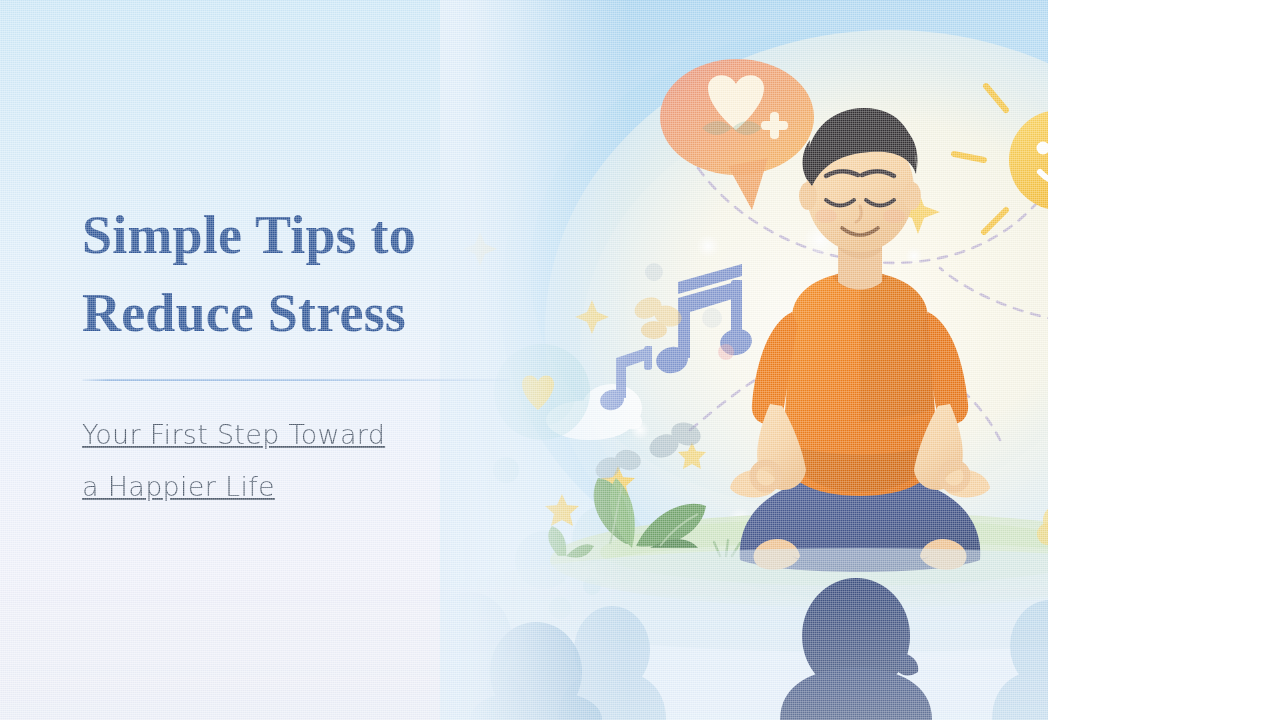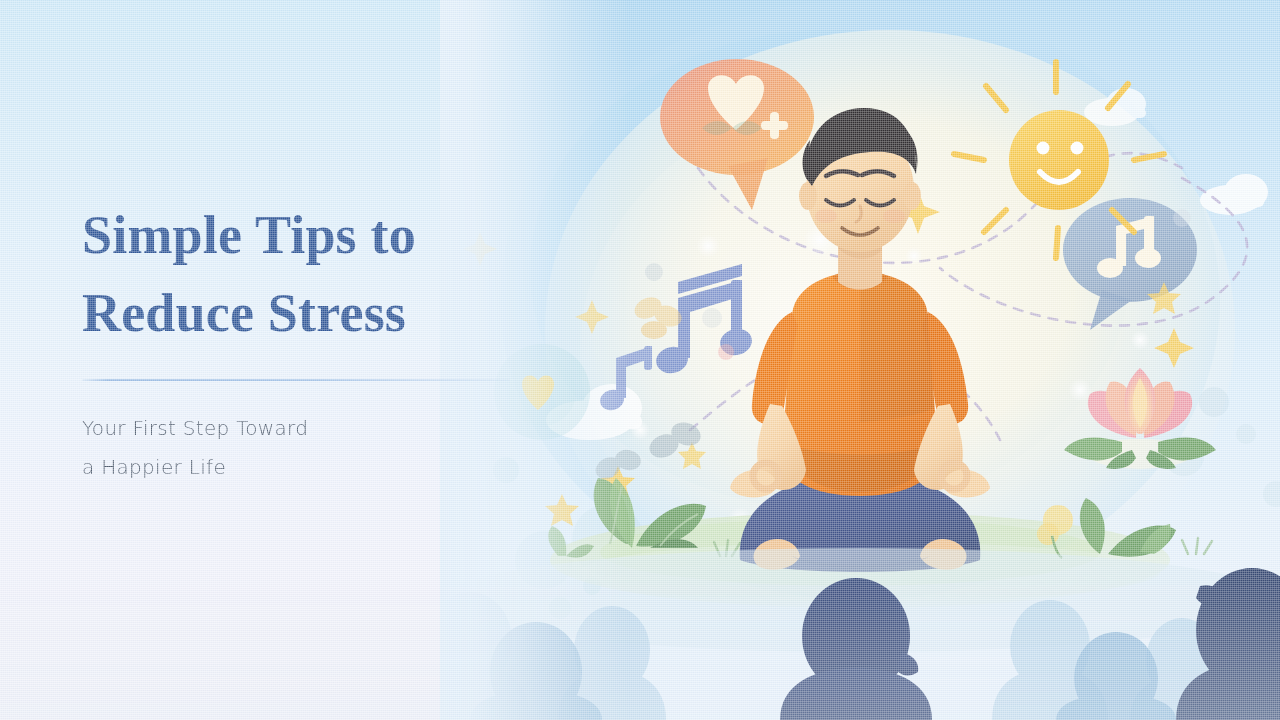--- a/index.html
+++ b/index.html
@@ -2,21 +2,21 @@
 <html><head>
 <meta charset="utf-8">
 <style>
   html, body {
     margin: 0;
     padding: 0;
     background: #ffffff;
   }
   .slide {
     position: relative;
-    width: 1280px;
+    width: 1048px;
     height: 720px;
     overflow: hidden;
     background: linear-gradient(176deg,
         #cde8f7 0%,
         #d5ebf8 14%,
         #dfeffa 30%,
         #e8f2fb 46%,
         #eef2fb 60%,
         #f1f2fa 74%,
         #f2f1f8 88%,
@@ -58,25 +58,26 @@
     margin-top: 26px;
     width: 428px;
     height: 2px;
     background: linear-gradient(90deg, rgba(150,185,225,.15) 0%, #9cbde4 6%, #a8c6e8 55%, rgba(175,205,235,.12) 100%);
     border-radius: 2px;
   }
   .subtitle {
     margin-top: 28px;
     font-family: "DejaVu Sans", sans-serif;
     font-weight: 300;
-    font-size: 20px;
+    font-size: 27px;
     line-height: 1.95;
     color: #4e5a6b;
     letter-spacing: .3px;
     white-space: pre-line;
+    text-decoration: underline;
   }
 
   
   .illus {
     position: absolute;
     left: 440px;
     top: 0;
     width: 840px;
     height: 720px;
     z-index: 20;

